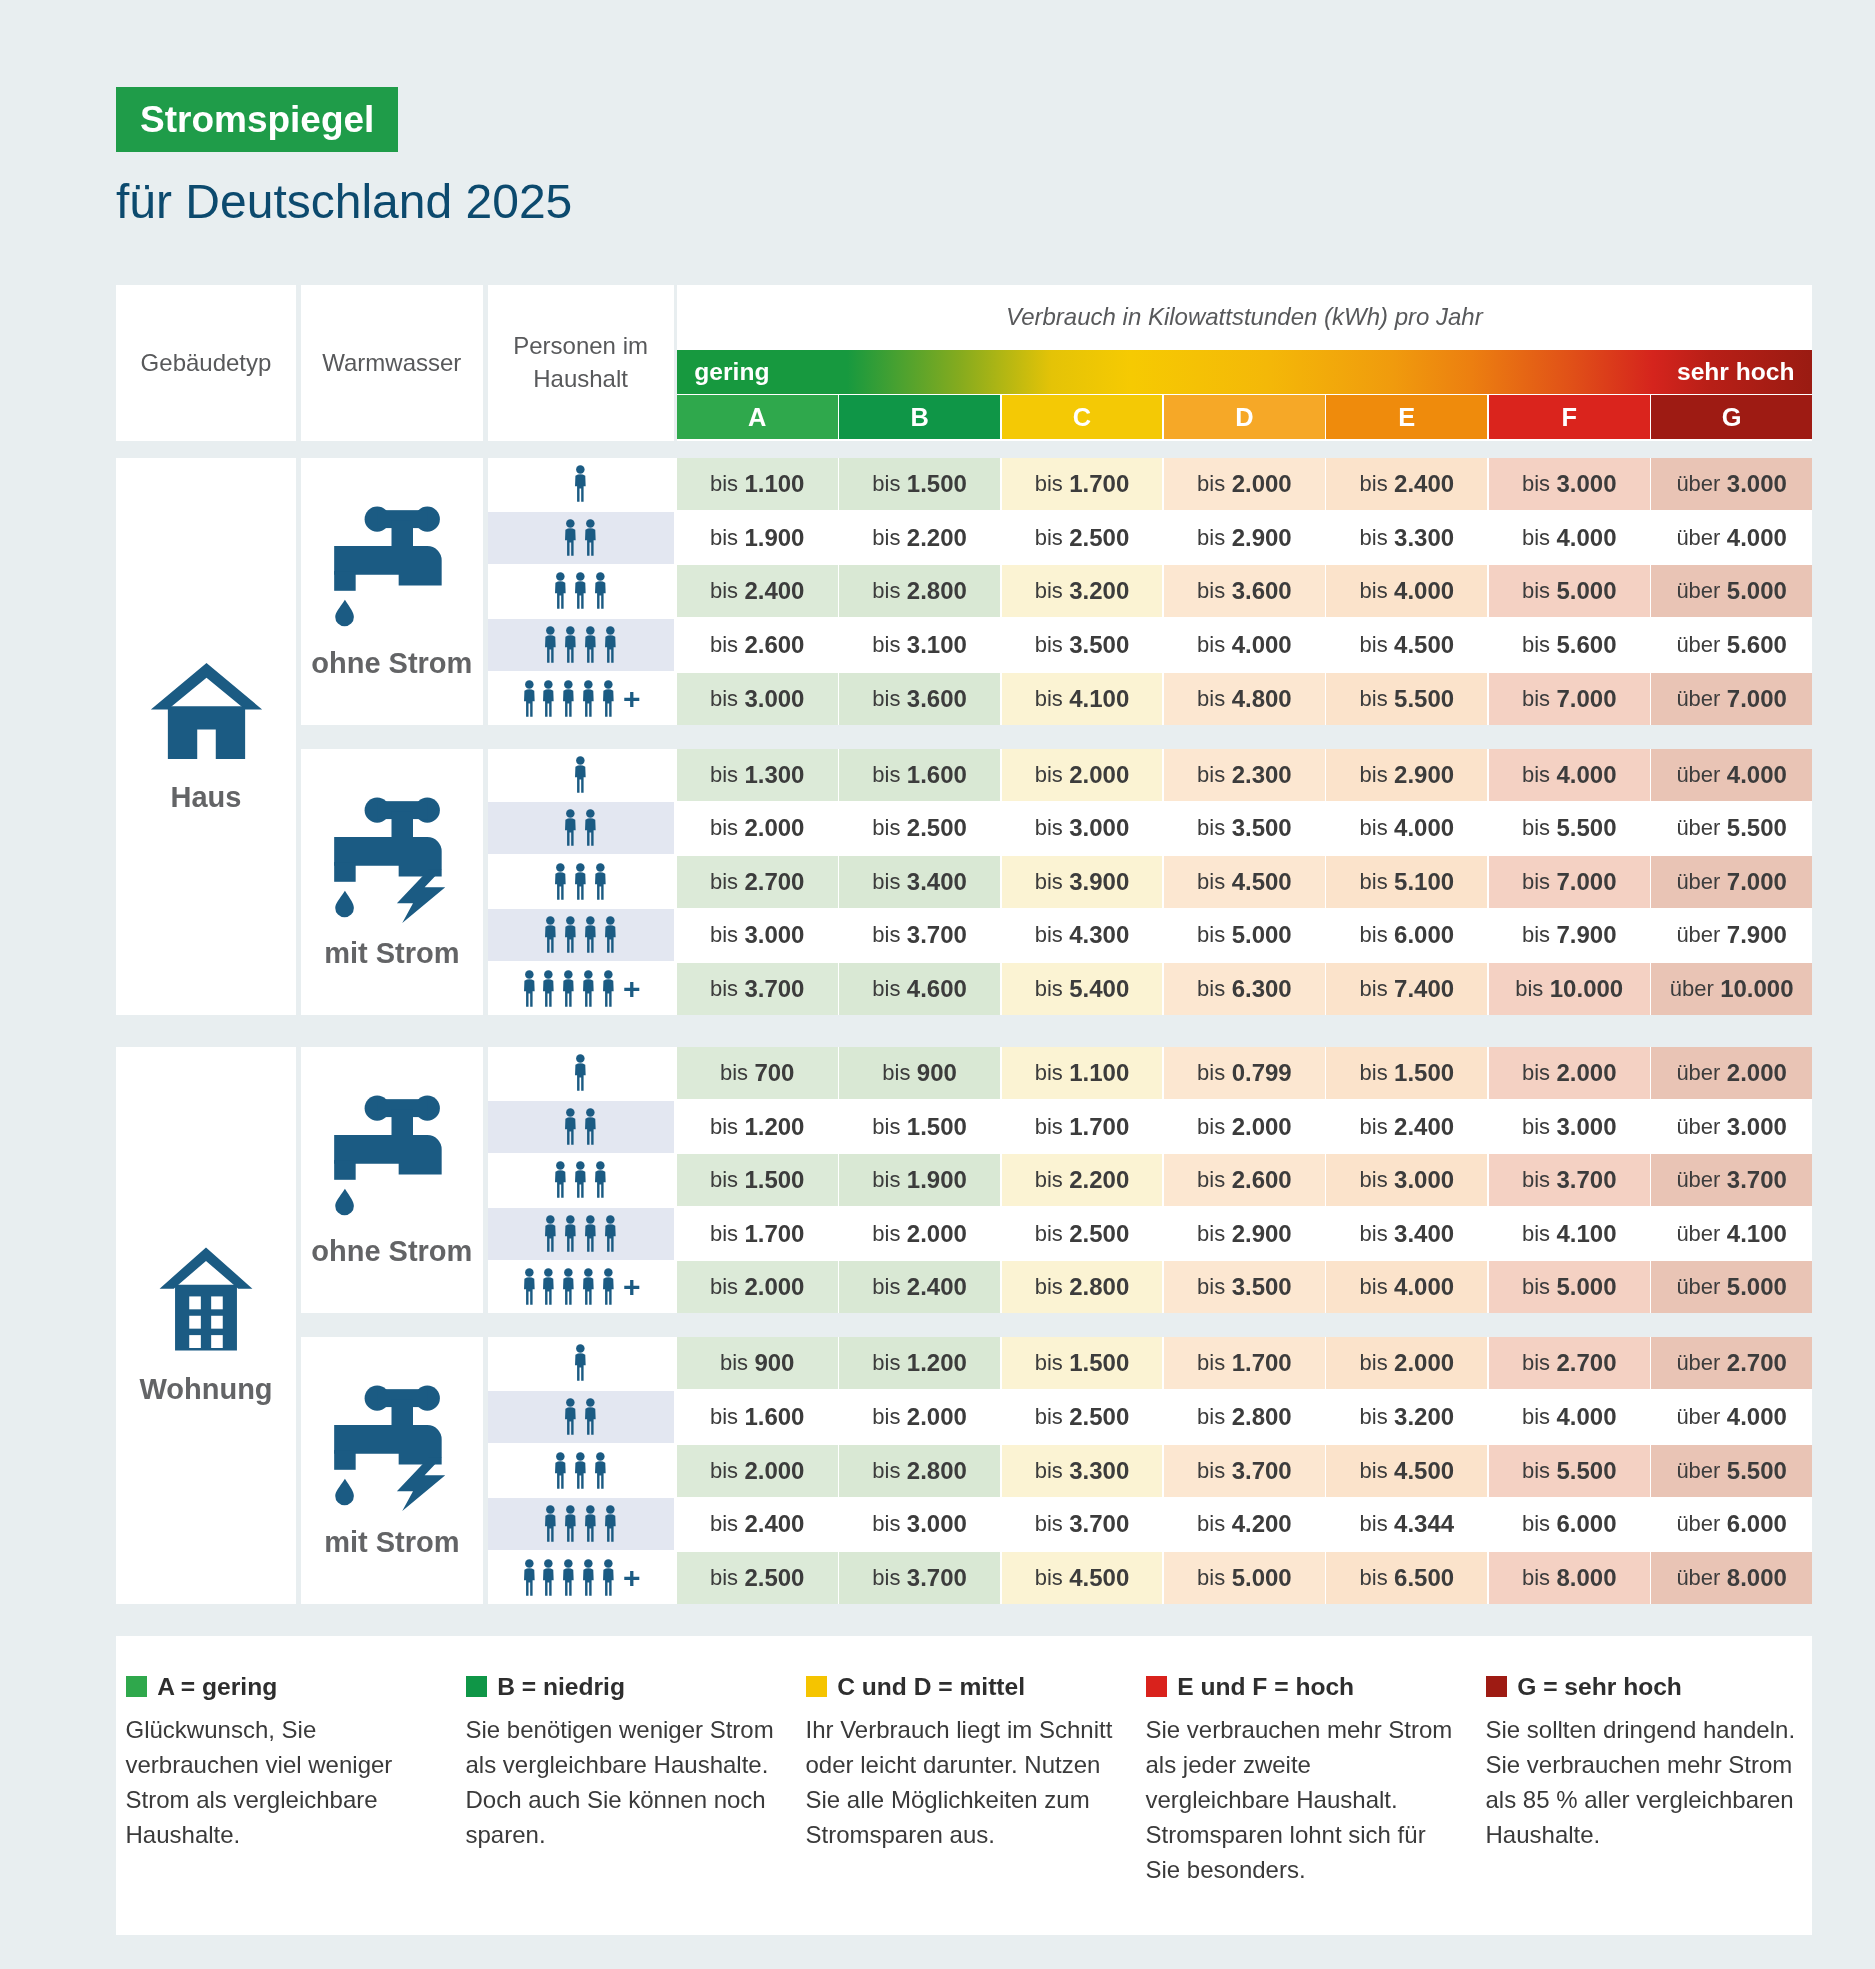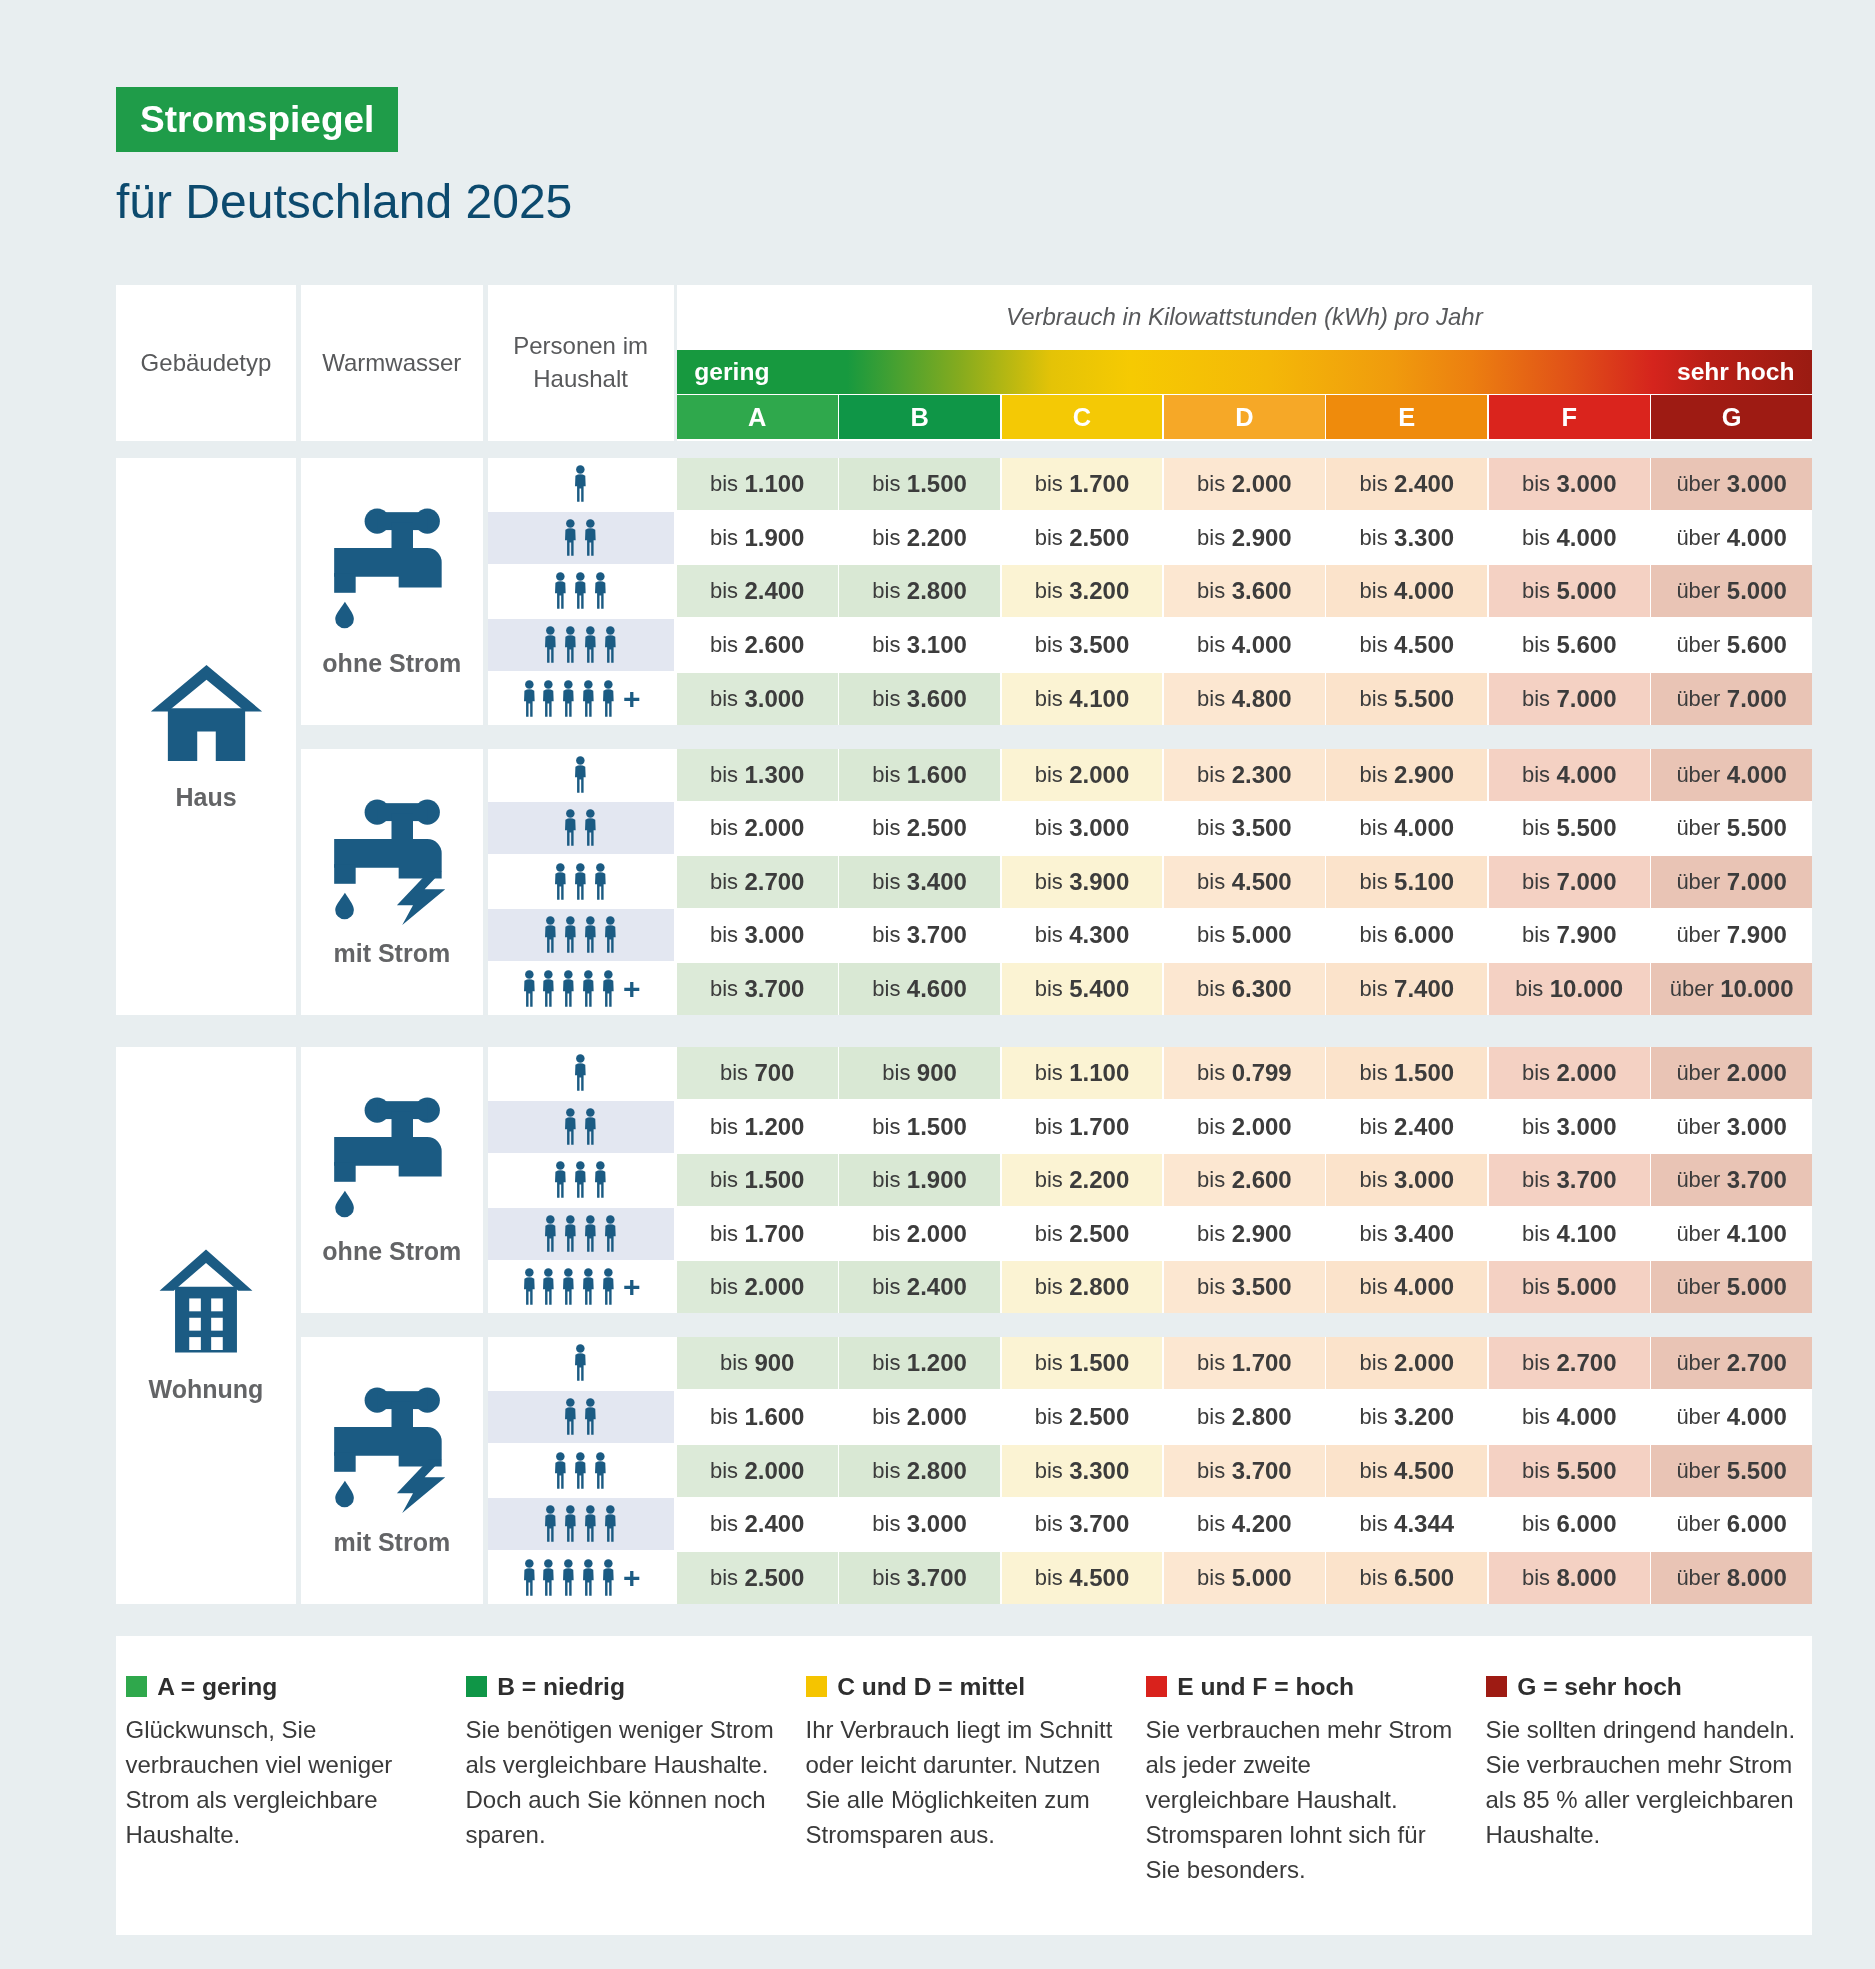--- a/index.html
+++ b/index.html
@@ -53,21 +53,21 @@
 
   
   .tbody{margin-top:17.5px;}
   .section{display:flex;}
   .section + .section{margin-top:32px;}
   .building-cell{
     width:180px;margin-right:4.8px;background:#fff;
     display:flex;flex-direction:column;align-items:center;justify-content:center;
     gap:19px;color:#1b5b83;
   }
-  .building-label,.water-label{font-size:25px;font-weight:bold;color:#636466;}
+  .building-label,.water-label{font-size:29px;font-weight:bold;color:#636466;}
   .section-right{flex:1;display:flex;flex-direction:column;}
   .block{display:flex;}
   .block + .block{margin-top:24px;}
   .water-cell{
     width:182px;margin-right:4.8px;background:#fff;
     display:flex;flex-direction:column;align-items:center;justify-content:center;
     gap:14.3px;color:#1b5b83;
   }
   .rows{flex:1;background:#fff;display:flex;flex-direction:column;text-align:right;}
   .row{display:flex;height:52px;margin-bottom:1.6px;}

